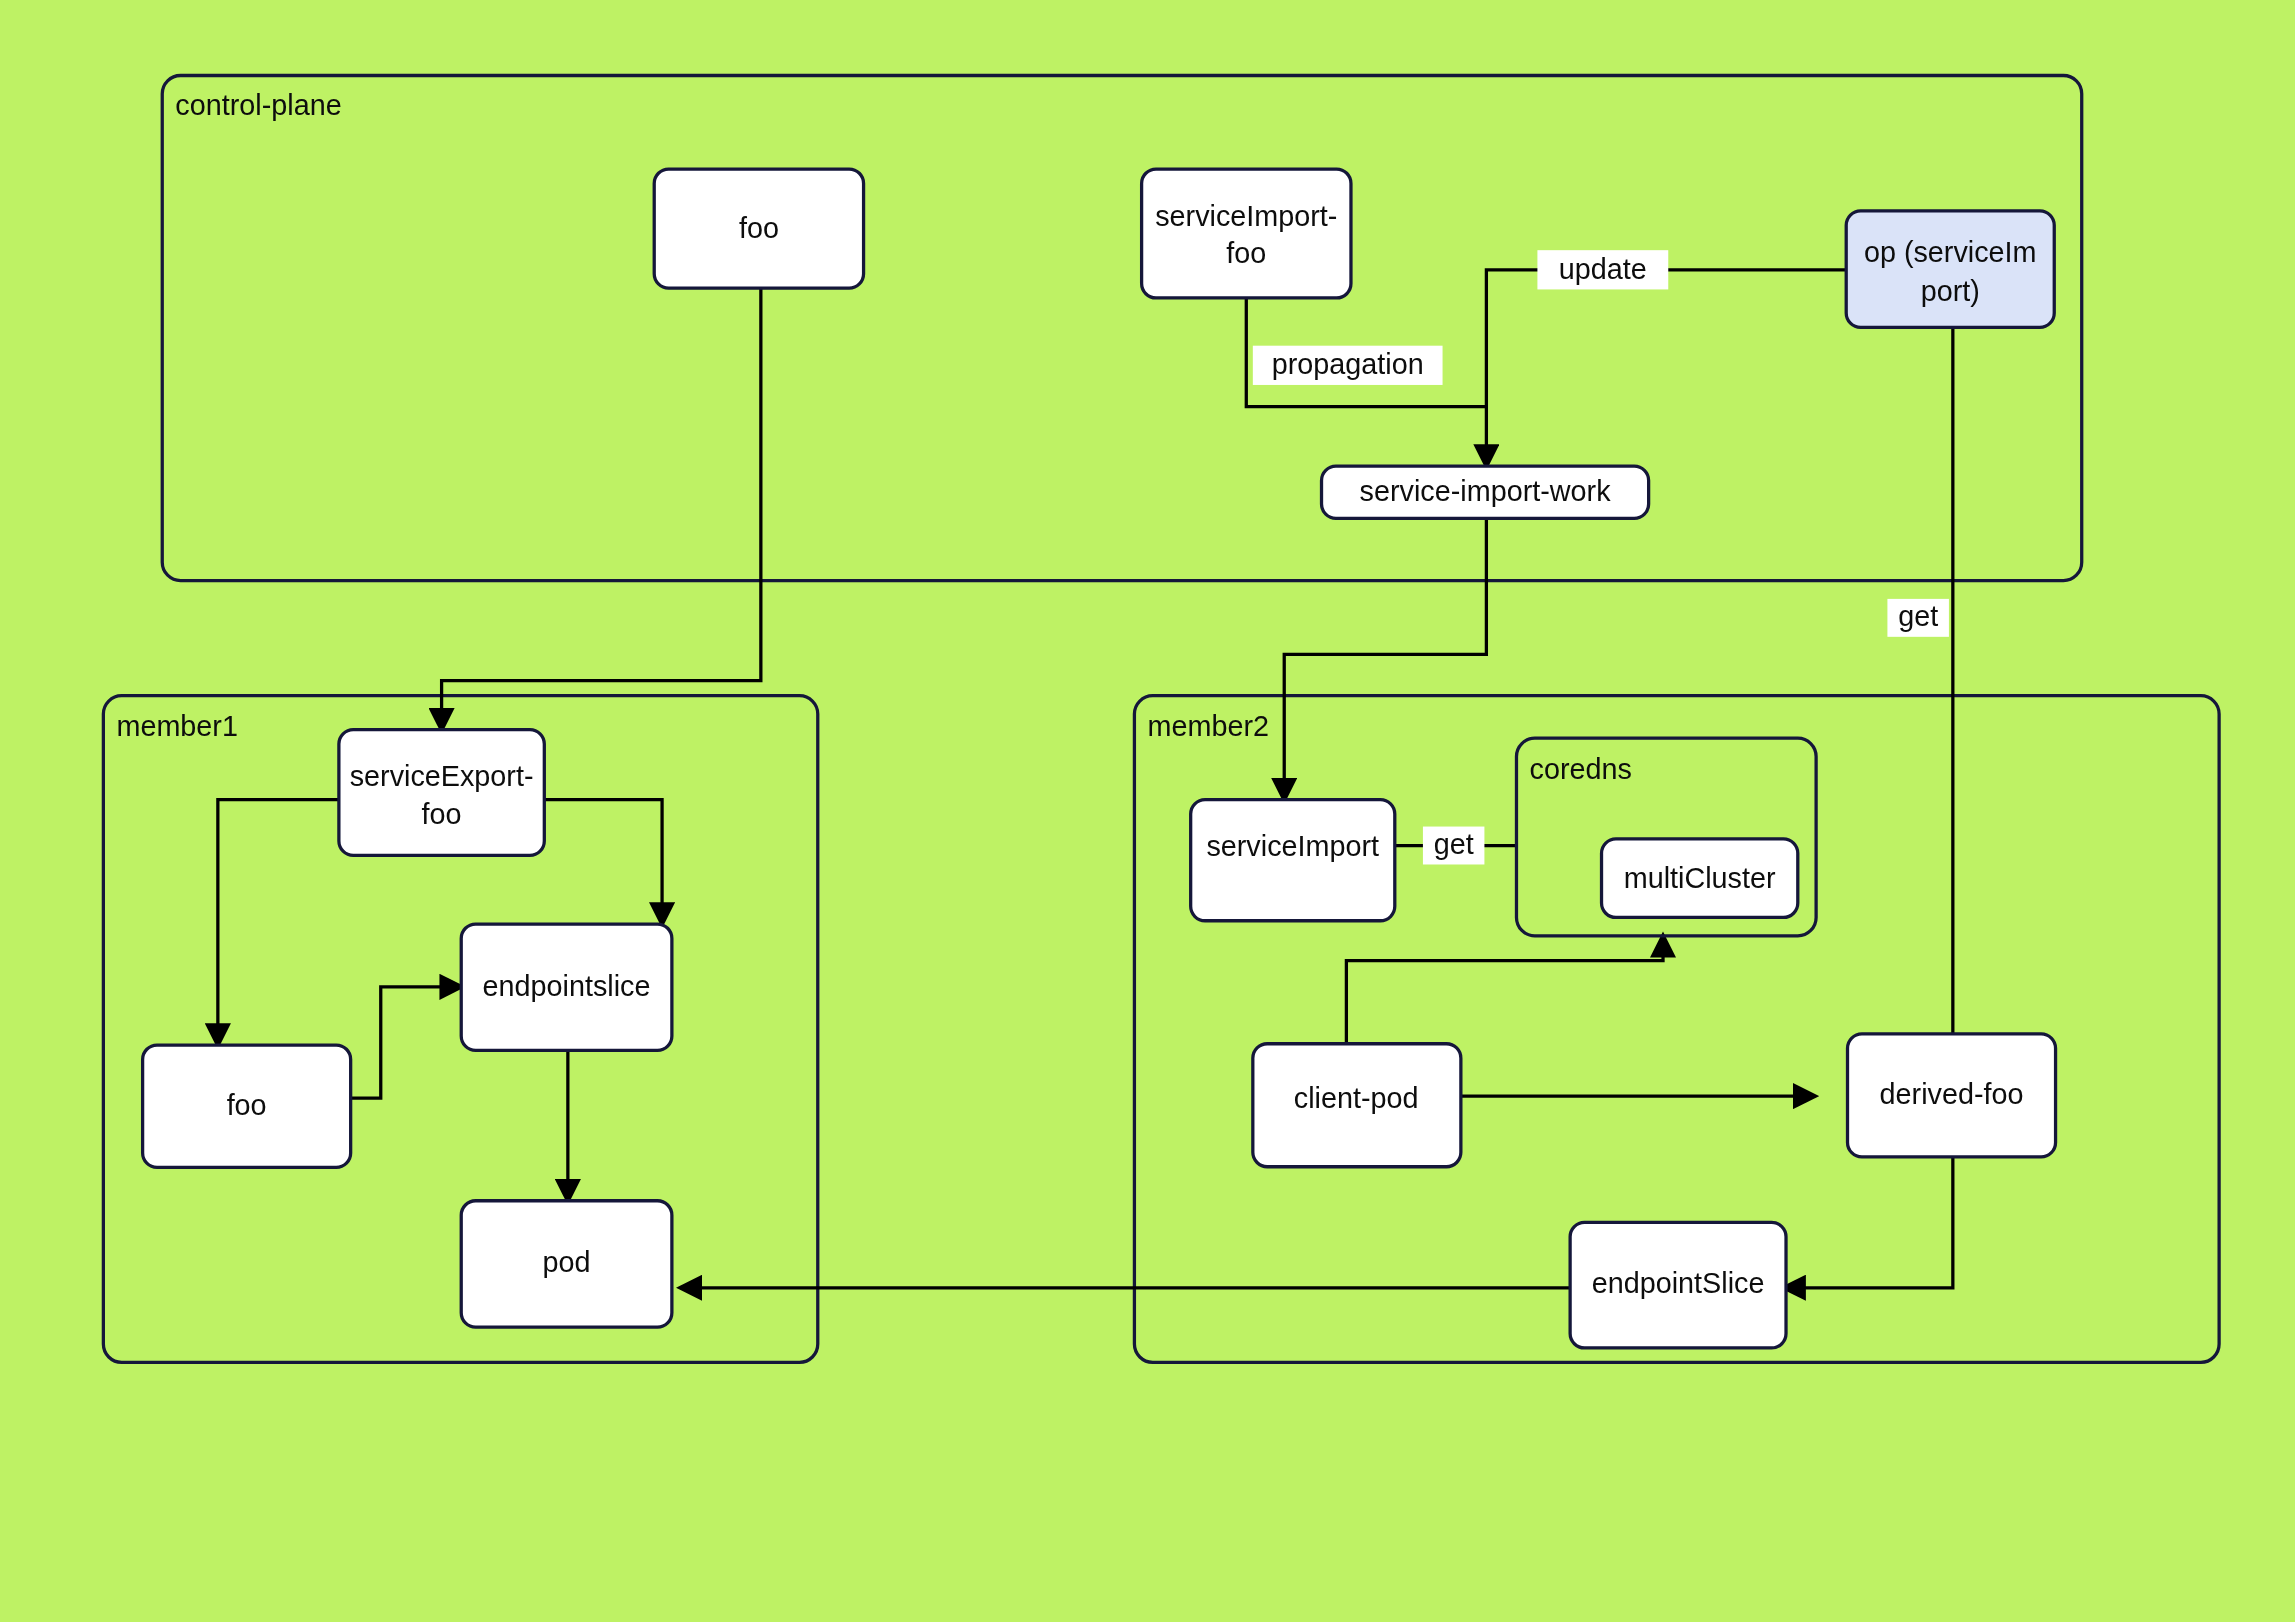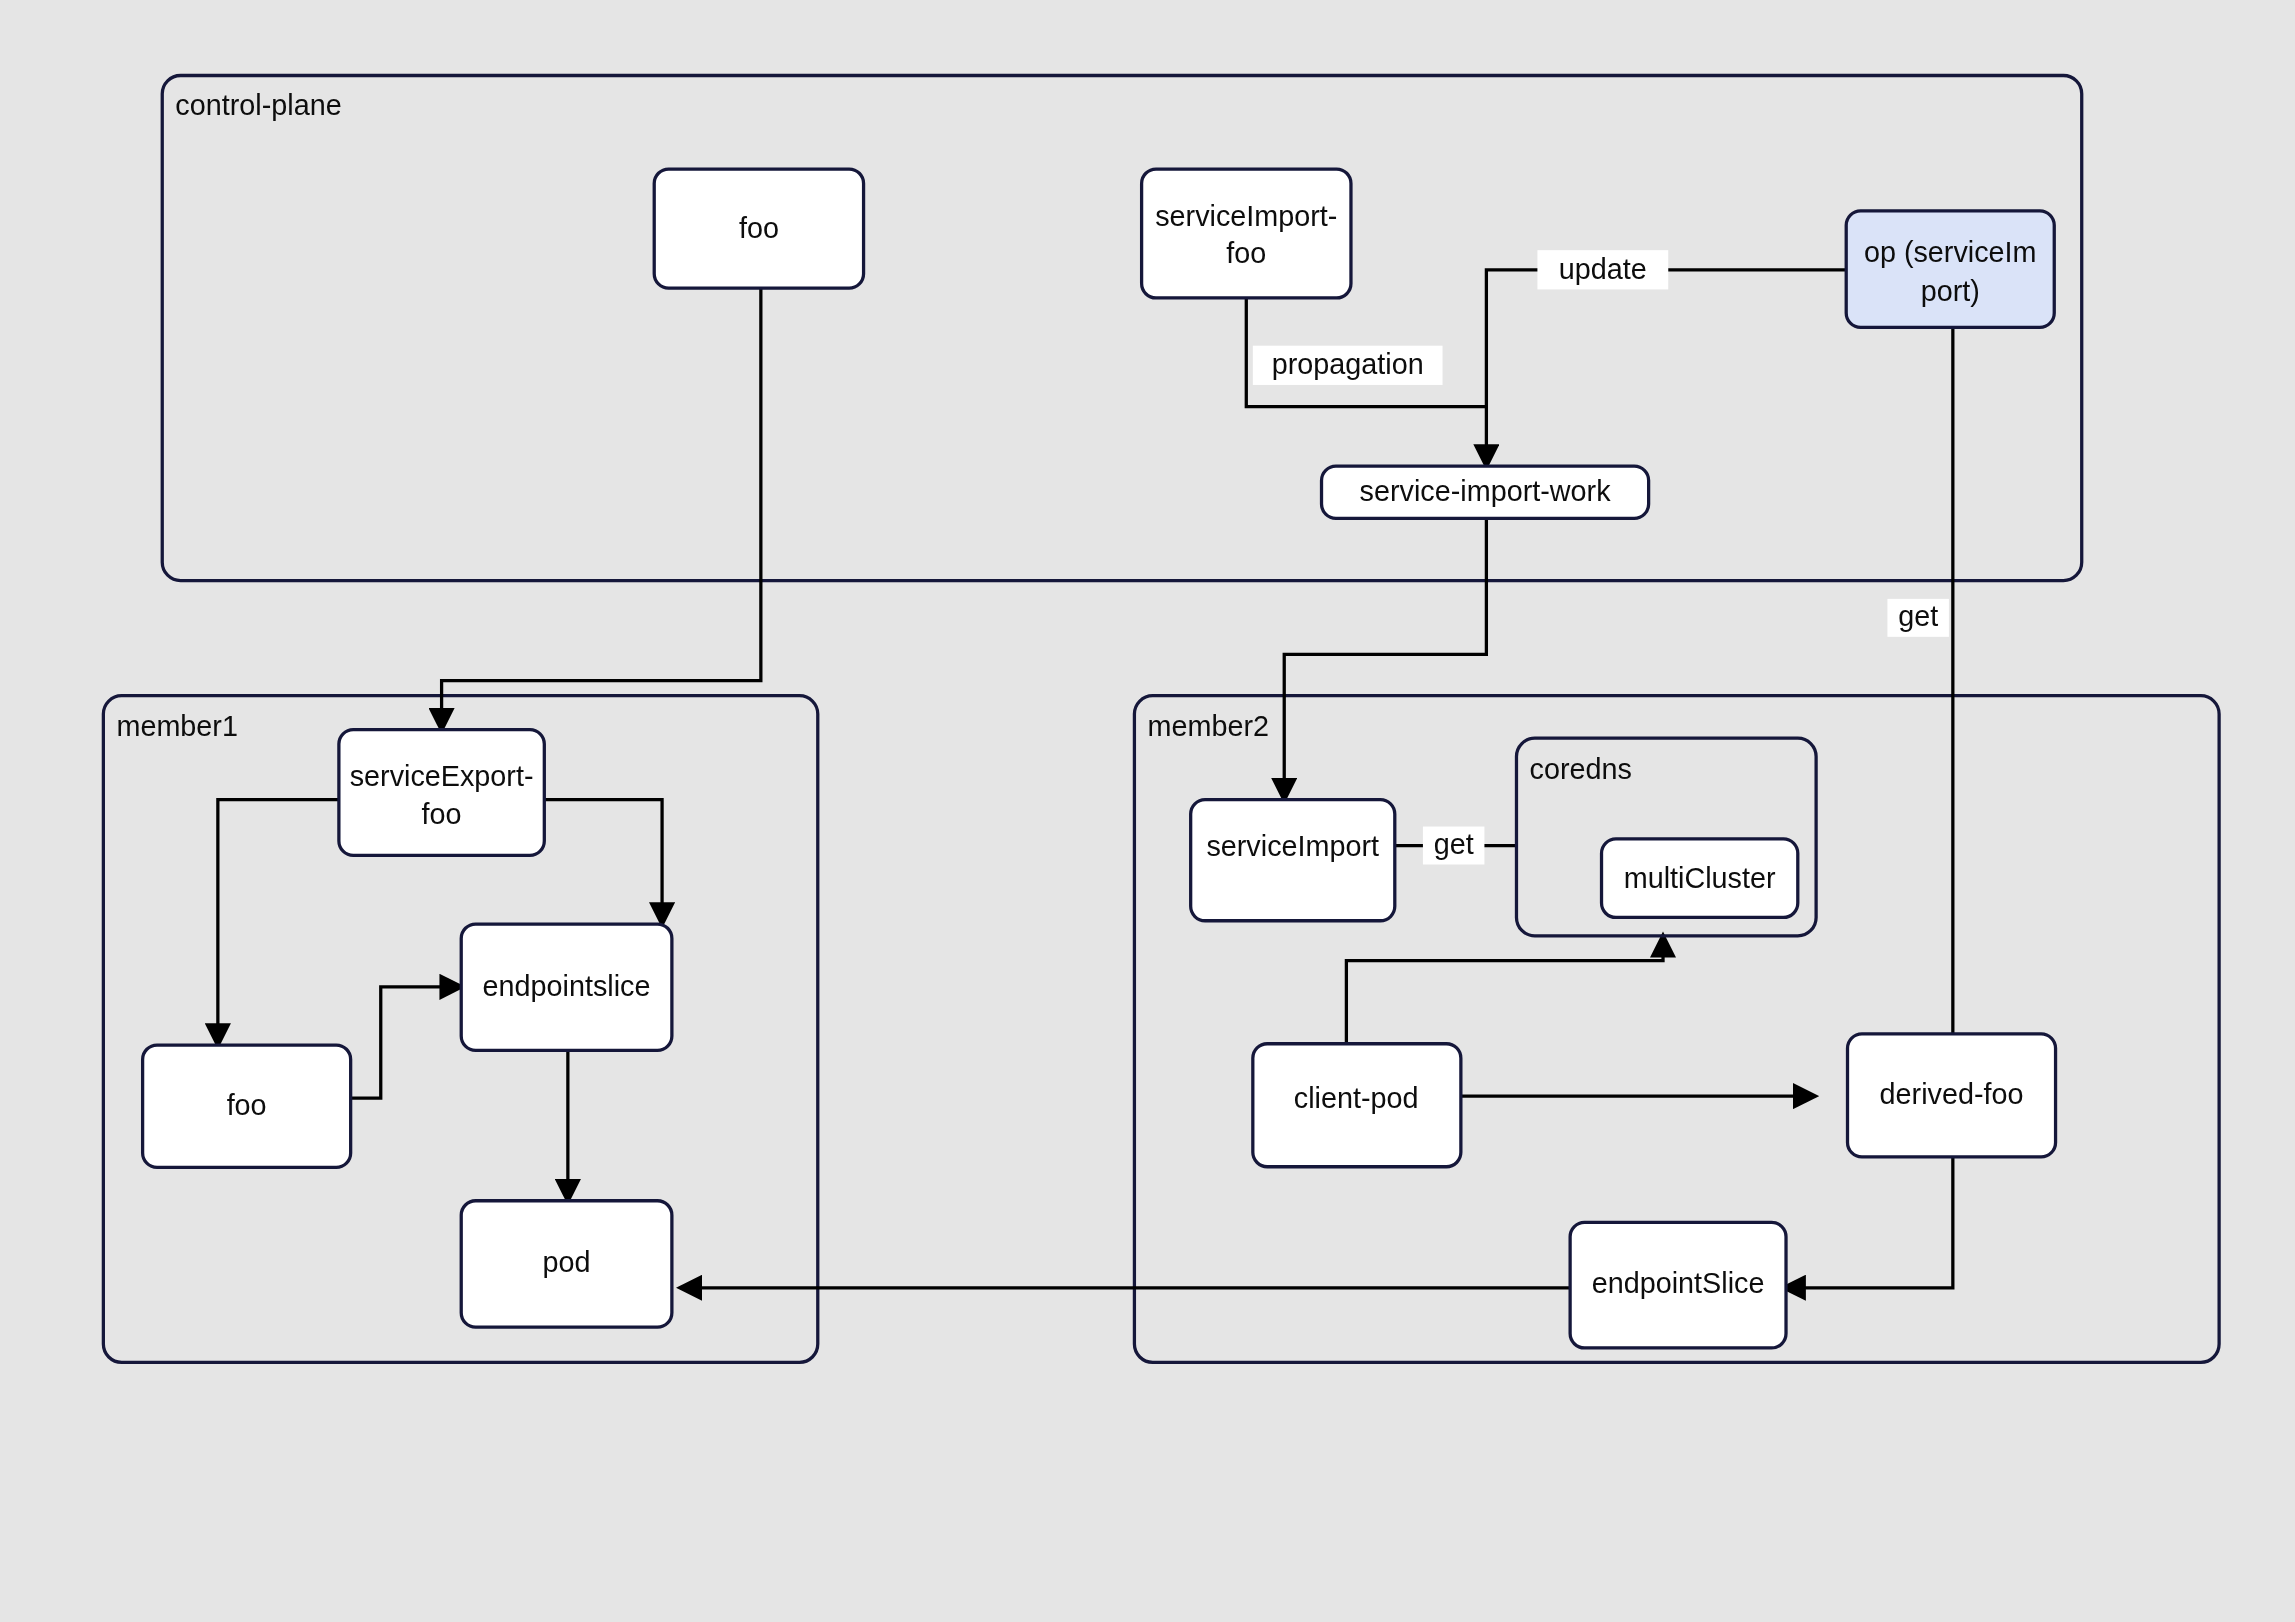--- a/index.html
+++ b/index.html
@@ -7,21 +7,21 @@
     padding: 0;
     background: #ffffff;
   }
   body {
     font-family: "Liberation Sans", sans-serif;
   }
   #canvas {
     position: relative;
     width: 2295px;
     height: 1623px;
-    background: #e5e5e5;
+    background: #bef264;
     overflow: hidden;
   }
   svg#diagram {
     position: absolute;
     left: 0;
     top: 0;
     width: 2295px;
     height: 1623px;
   }
   .cluster-rect {

